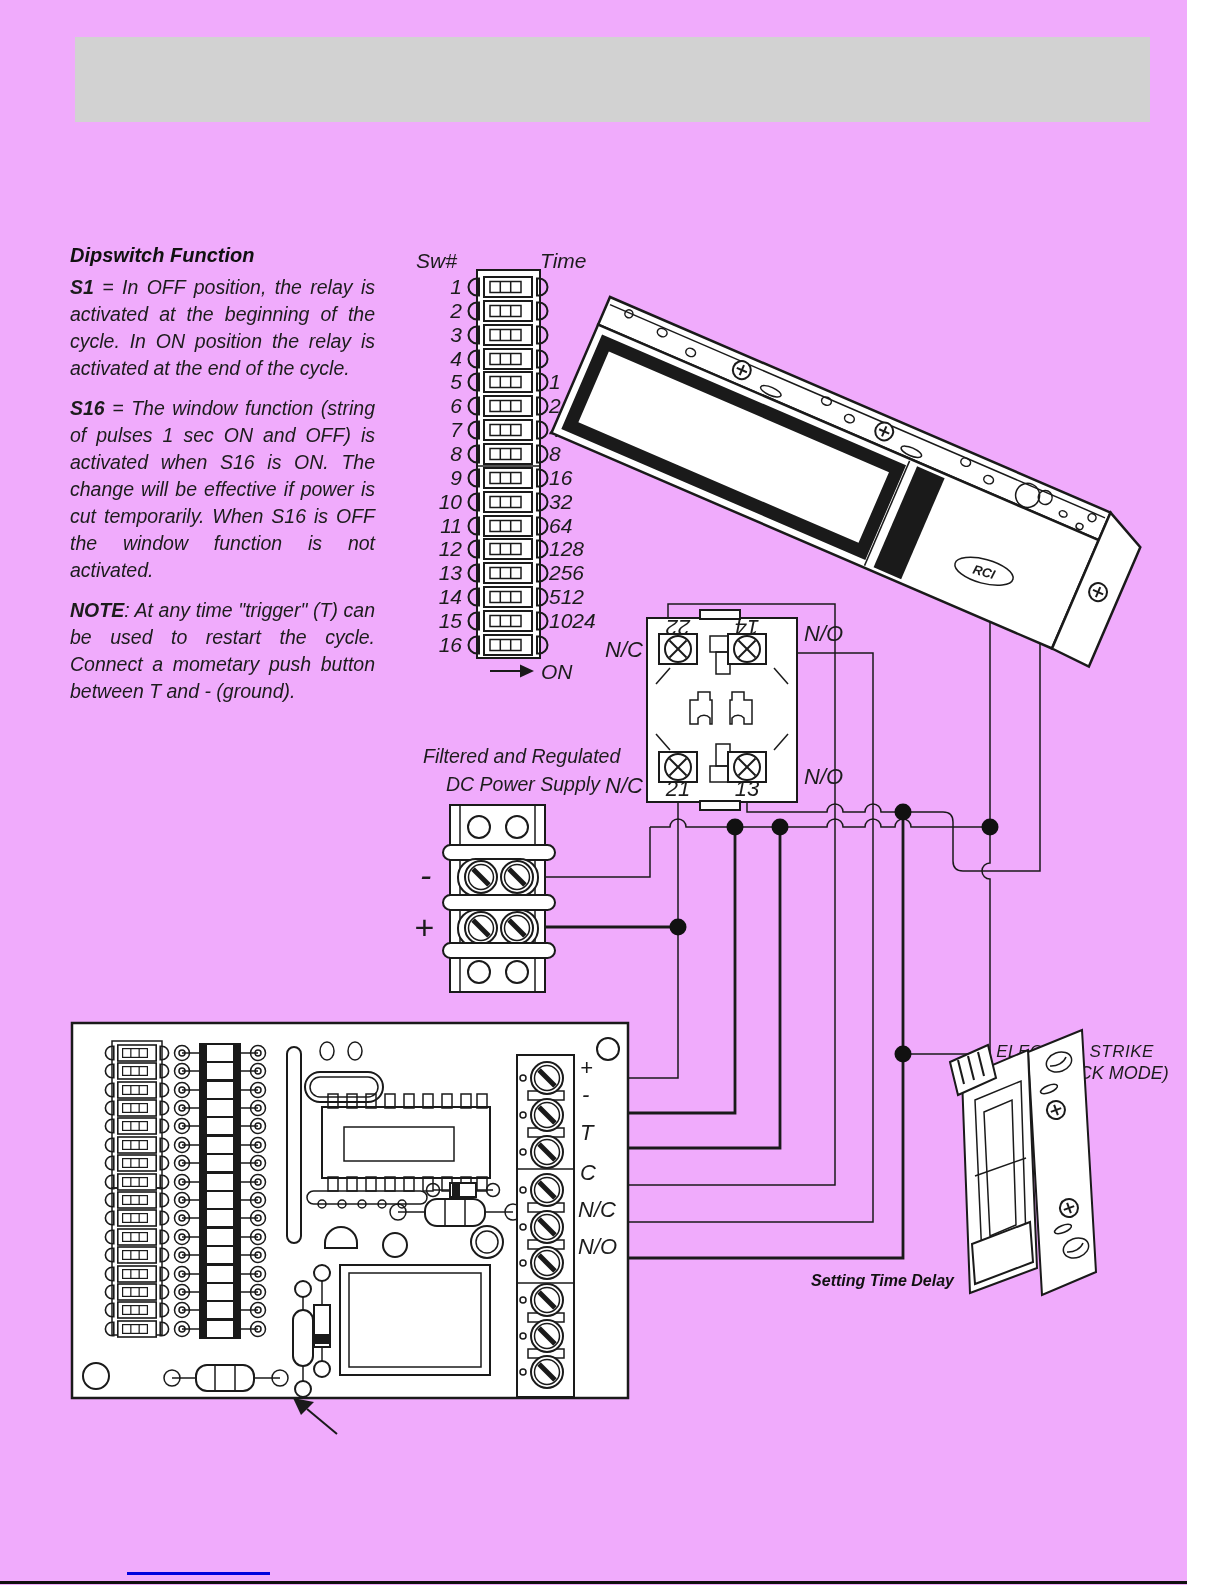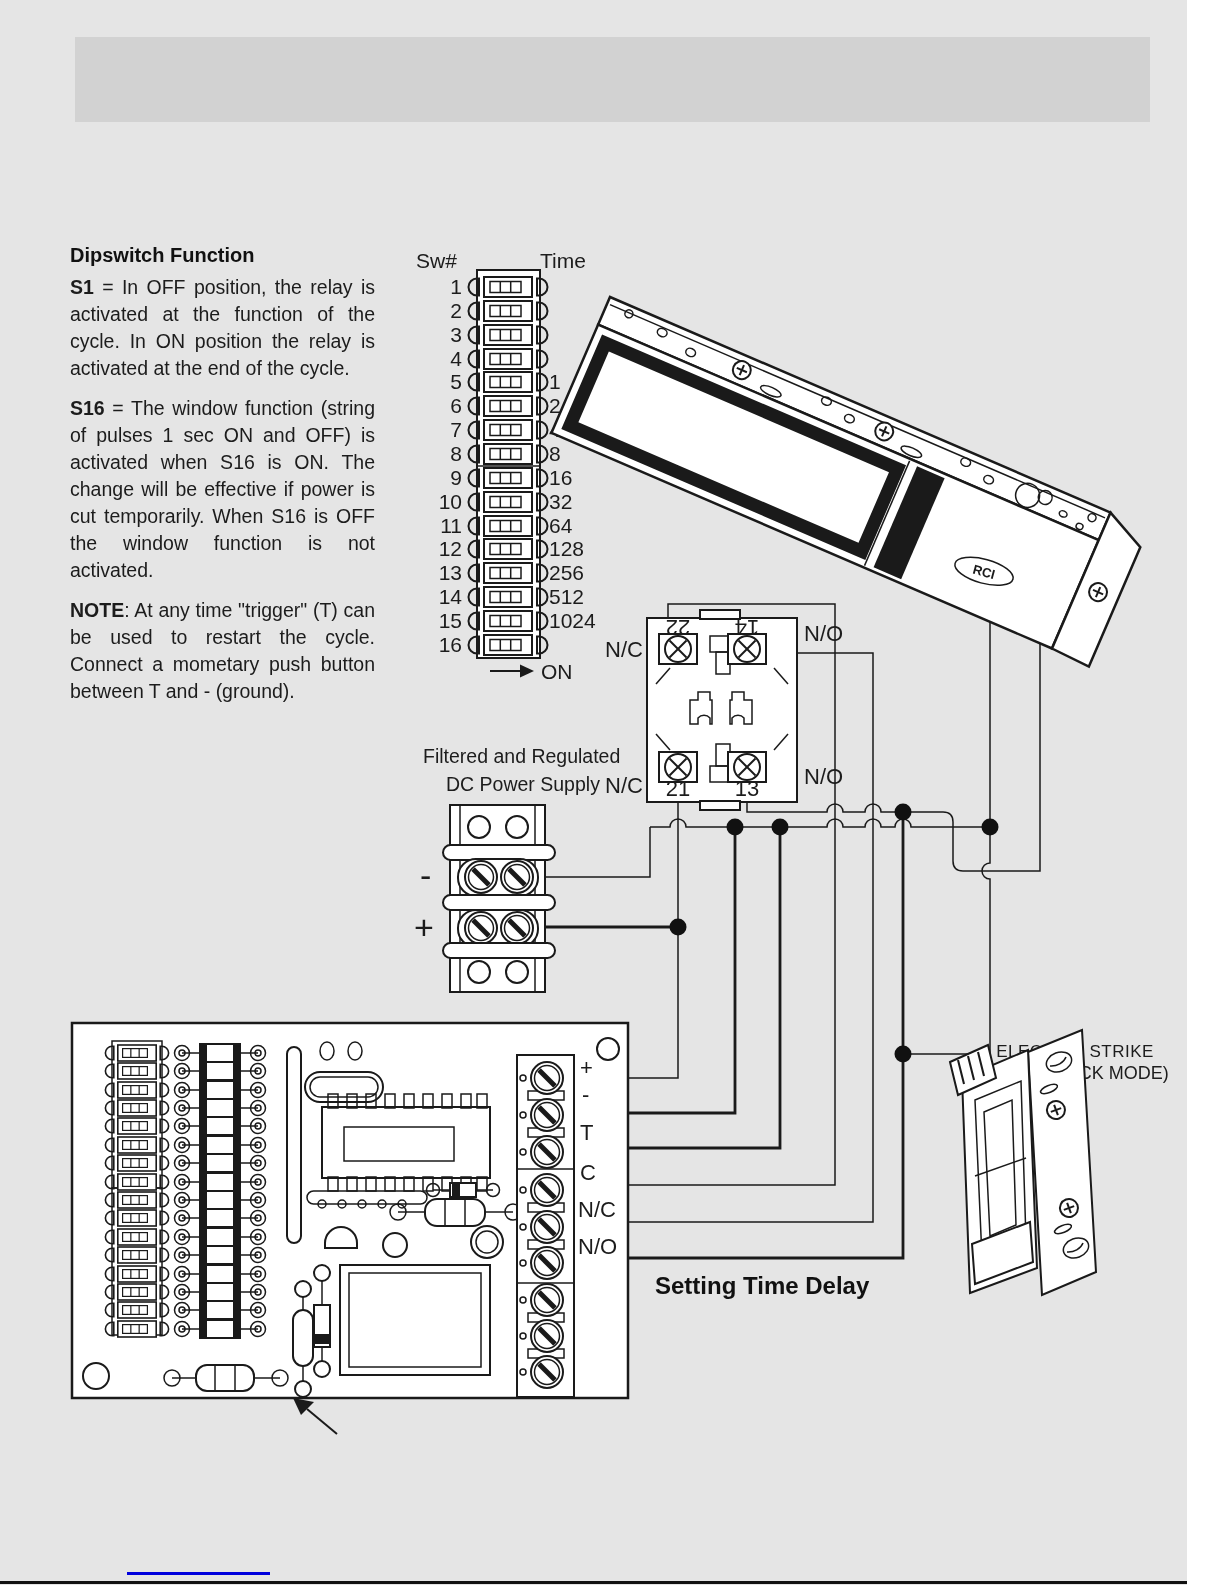--- a/index.html
+++ b/index.html
@@ -1,24 +1,24 @@
 <!DOCTYPE html>
 <html><head>
 <meta charset="utf-8">
 <style>
   html,body{margin:0;padding:0;background:#fff;}
-  #page{position:relative;width:1187px;height:1585px;background:#e5e5e5;overflow:hidden;
-        font-family:"Liberation Sans",sans-serif;color:#1c1c1c;}
+  #page{position:relative;width:1187px;height:1585px;background:#f0abfc;overflow:hidden;
+        font-family:"Liberation Sans",sans-serif;color:#1c1c1c;font-style:italic;}
   #hdr{position:absolute;left:75px;top:37px;width:1075px;height:85px;background:#d2d2d2;}
   #leftcol{position:absolute;left:70px;top:244px;width:305px;text-align:justify;}
   #leftcol h3{font-size:20px;margin:0 0 7px 0;color:#111;}
   #leftcol p{font-size:19.5px;line-height:27px;margin:0 0 13px 0;}
   #leftcol p b{font-weight:bold;margin-top:7px;}
   #std{position:absolute;left:653px;top:1272px;width:457px;}
-  #std h3{font-size:24px;margin:0 0 6px 2px;color:#111;}
+  #std h3{font-size:16px;margin:0 0 6px 2px;color:#111;text-align:center;}
   #std p{font-size:19.5px;line-height:28px;margin:0;text-align:justify;}
   #esl{position:absolute;left:980px;top:1042px;width:190px;text-align:center;}
   #esl .t1{font-size:17px;letter-spacing:.5px;}
   #esl .t2{font-size:18px;margin-top:1px;}
   svg text{font-family:"Liberation Sans",sans-serif;fill:#1c1c1c;}
   .ln{fill:none;stroke:#1a1a1a;stroke-width:2;}
   .thn{fill:none;stroke:#1a1a1a;stroke-width:1.5;}
   .thk{fill:none;stroke:#1a1a1a;stroke-width:2.8;}
   .wb{fill:#fff;stroke:#1a1a1a;stroke-width:2;}
   .wb25{fill:#fff;stroke:#1a1a1a;stroke-width:2.5;}
@@ -27,21 +27,21 @@
 </style>
 </head>
 <body>
 
 <div id="page">
 
   <div id="hdr"></div>
 
   <div id="leftcol">
     <h3>Dipswitch Function</h3>
-    <p><b>S1</b><span> = In OFF position, the relay is activated at the function of the cycle. In ON position the relay is activated at the end of the cycle.</span></p>
+    <p><b>S1</b><span> = In OFF position, the relay is activated at the beginning of the cycle. In ON position the relay is activated at the end of the cycle.</span></p>
     <p><b>S16</b><span> = The window function (string of pulses 1 sec ON and OFF) is activated when S16 is ON. The change will be effective if power is cut temporarily. When S16 is OFF the window function is not activated.</span></p>
     <p><b>NOTE</b><span>: At any time "trigger" (T) can be used to restart the cycle. Connect a mometary push button between T and - (ground).</span></p>
   </div>
 
   <div id="esl">
     <div class="t1">ELECTRIC STRIKE</div>
     <div class="t2">(FAIL UNLOCK MODE)</div>
   </div>
 
   <div id="std">

